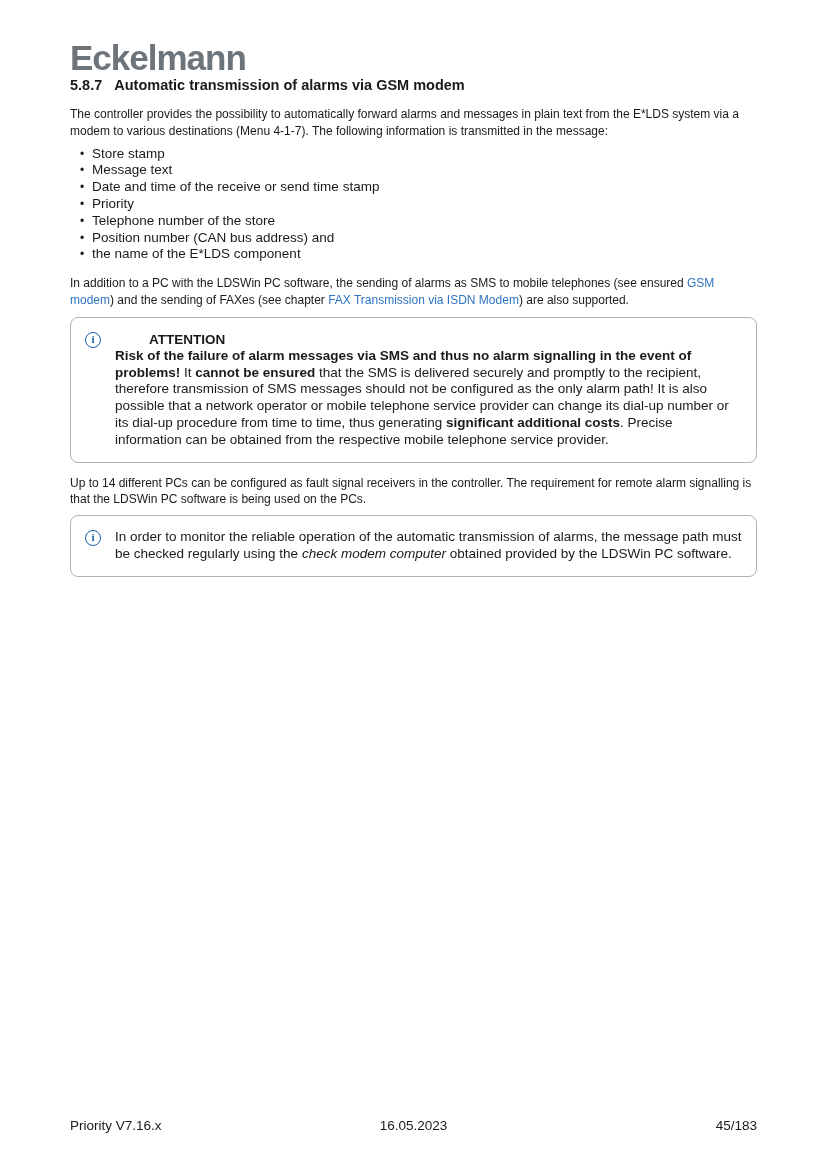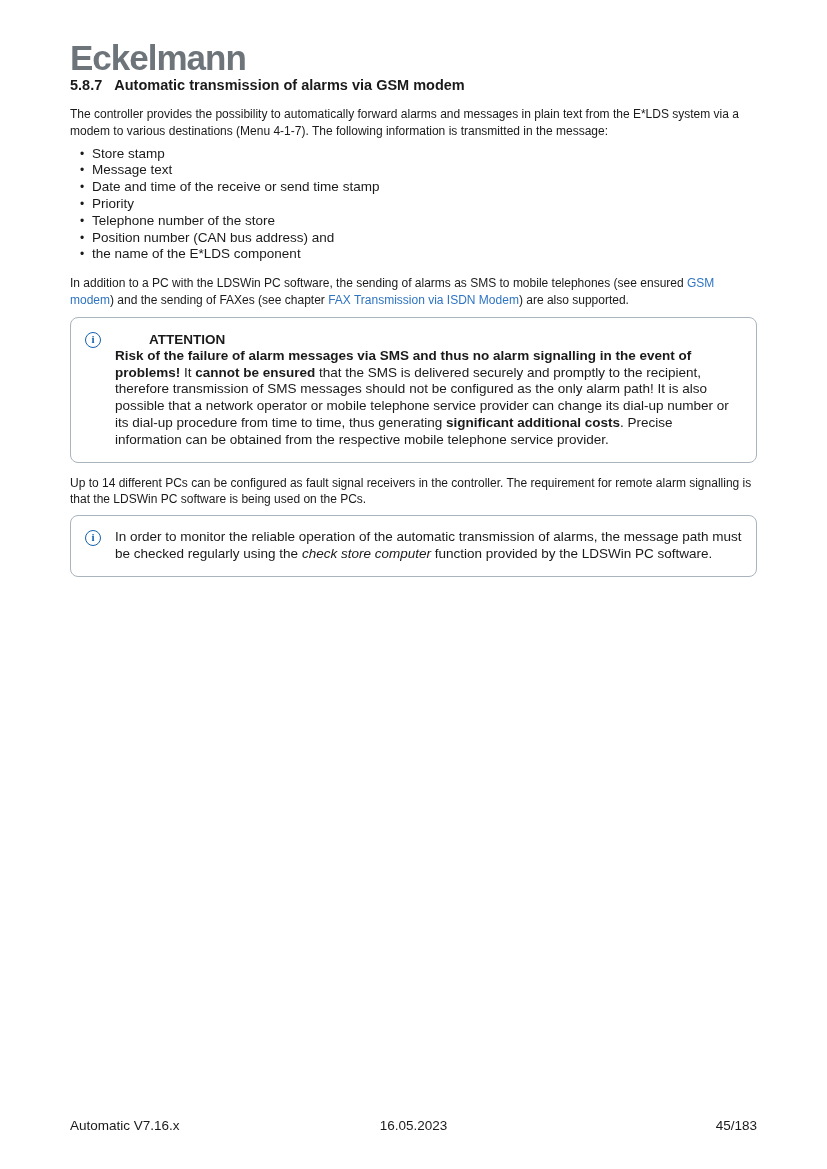--- a/index.html
+++ b/index.html
@@ -106,22 +106,22 @@
     <div class="note-content">
       <div class="note-title">ATTENTION</div>
       <div class="note-body"><b class="seg">Risk of the failure of alarm messages via SMS and thus no alarm signalling in the event of problems!</b><span> It </span><b class="seg">cannot be ensured</b><span> that the SMS is delivered securely and promptly to the recipient, therefore transmission of SMS messages should not be configured as the only alarm path! It is also possible that a network operator or mobile telephone service provider can change its dial-up number or its dial-up procedure from time to time, thus generating </span><b class="seg">significant additional costs</b><span>. Precise information can be obtained from the respective mobile telephone service provider.</span></div>
     </div>
   </div>
 
   <p class="body-text after-box">Up to 14 different PCs can be configured as fault signal receivers in the controller. The requirement for remote alarm signalling is that the LDSWin PC software is being used on the PCs.</p>
 
   <div class="note-box attention-gap">
     <div class="note-icon">i</div>
-    <div class="note-content"><span>In order to monitor the reliable operation of the automatic transmission of alarms, the message path must be checked regularly using the </span><i class="seg">check store computer</i><span> function provided by the LDSWin PC software.</span></div>
+    <div class="note-content"><span>In order to monitor the reliable operation of the automatic transmission of alarms, the message path must be checked regularly using the </span><i class="seg">check modem computer</i><span> obtained provided by the LDSWin PC software.</span></div>
   </div>
 
   <div class="footer">
-    <div class="f-left">Automatic V7.16.x</div>
+    <div class="f-left">Priority V7.16.x</div>
     <div class="f-center">16.05.2023</div>
     <div class="f-right">45/183</div>
   </div>
 
 </div>
 
 </body></html>

